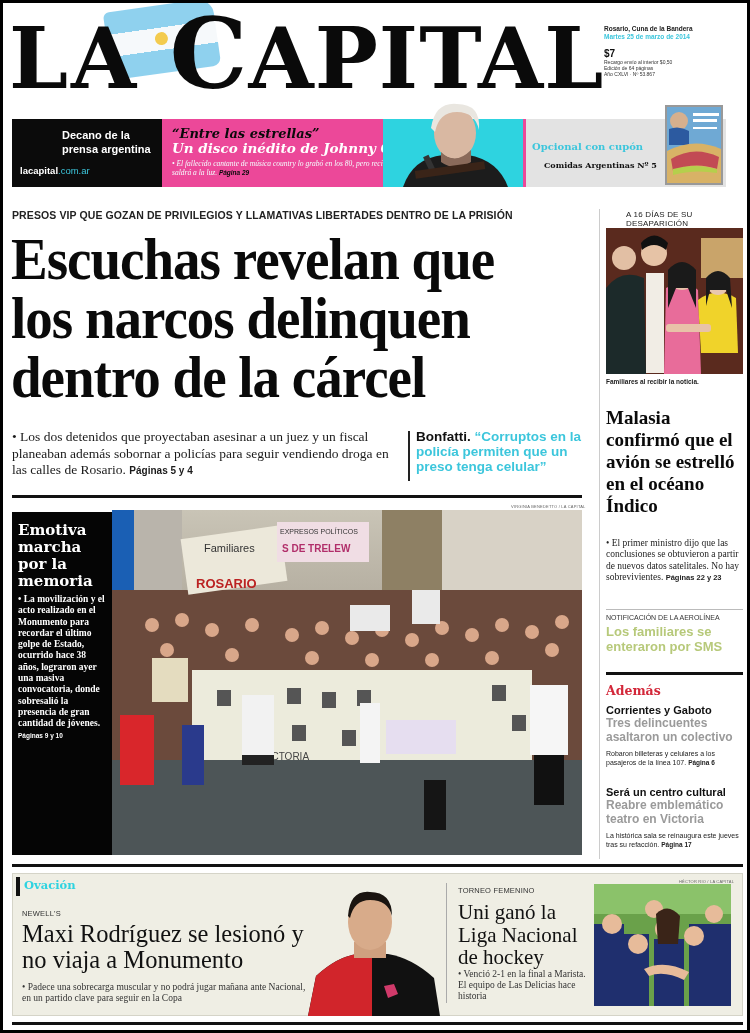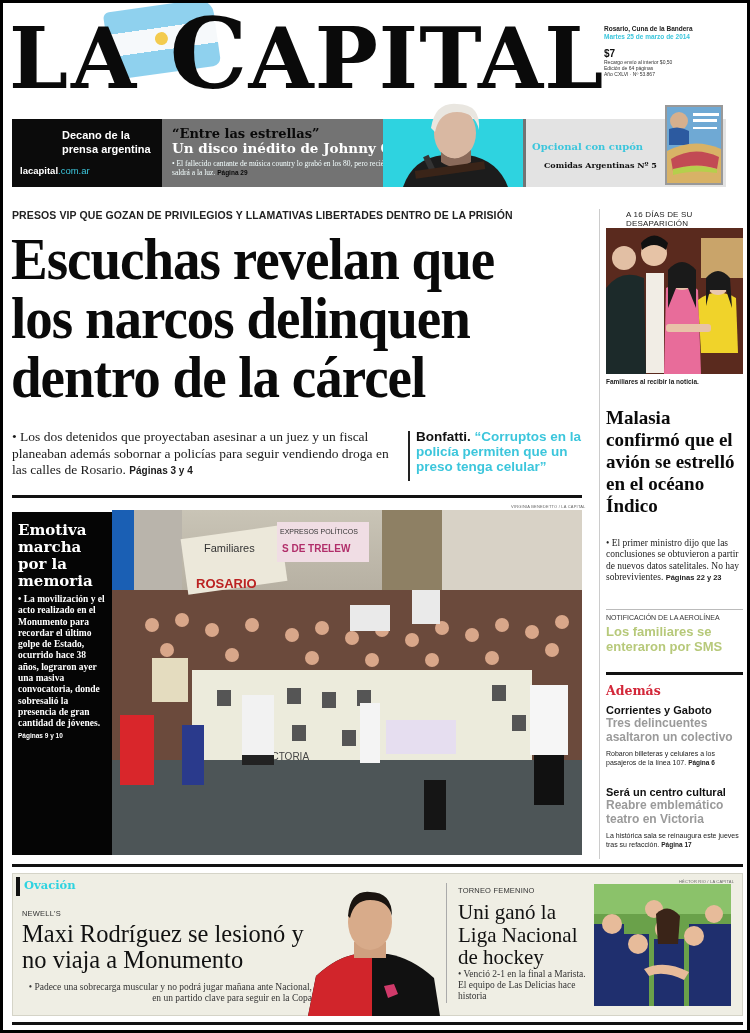--- a/index.html
+++ b/index.html
@@ -32,21 +32,21 @@
   .edition .date { font-size: 6.5px; font-weight: bold; color: #3cc6dc; margin-top: 1px; }
   .edition .price { font-size: 10px; font-weight: bold; margin-top: 8px; }
   .edition .fine { font-size: 5px; line-height: 6px; color: #333; }
 
   
   .promo-left { left: 9px; top: 116px; width: 150px; height: 68px; background: #0b0b0b; color: #fff;
     font-family: "Liberation Sans", sans-serif; padding: 9px 8px; }
   .promo-left .tag { font-size: 11px; font-weight: bold; line-height: 14px; margin-left: 42px; }
   .promo-left .url { font-size: 9.5px; font-weight: bold; margin-top: 9px; }
   .promo-left .url .dom { color: #3cc6dc; font-weight: normal; }
-  .promo-mid { left: 159px; top: 116px; width: 364px; height: 68px; background: #737373; padding: 8px 10px; }
+  .promo-mid { left: 159px; top: 116px; width: 364px; height: 68px; background: #ec4899; padding: 8px 10px; font-style: italic; }
   .promo-mid .kicker { font-size: 13px; font-weight: bold; color: #0a0a0a; line-height: 14px; font-family: "DejaVu Serif", serif; }
   .promo-mid .headline { font-size: 13.5px; font-weight: bold; color: #fff; line-height: 15px; font-family: "DejaVu Serif", serif; }
   .promo-mid .body { font-size: 7.5px; color: #f4ffff; line-height: 9px; margin-top: 3px; width: 235px; }
   .promo-mid .body b { color: #0a0a0a; font-family: "Liberation Sans", sans-serif; font-size: 6.5px; }
   .singer { left: 380px; top: 97px; width: 140px; height: 87px; overflow: hidden; }
   .promo-right { left: 523px; top: 116px; width: 200px; height: 68px; background: #e3e3e3; padding: 22px 6px; }
   .promo-right .opt { font-size: 10px; font-weight: bold; color: #3cc6dc; font-family: "DejaVu Serif", serif; }
   .promo-right .title { font-size: 8px; font-weight: bold; color: #111; margin-top: 8px; font-family: "DejaVu Serif", serif; margin-left: 12px; }
   .book { left: 662px; top: 102px; width: 58px; height: 80px; border: 2px solid #999; overflow: hidden; }
 
@@ -89,21 +89,21 @@
   .brief .b { font-size: 7px; line-height: 9px; color: #222; margin-top: 5px; }
   .brief .b b { font-size: 6.5px; }
   .col-divider { left: 596px; top: 206px; width: 1px; height: 650px; background: #ccc; }
 
   
   .sports-band { left: 9px; top: 870px; width: 731px; height: 143px; background: #efeee4; border: 1px solid #d5d4c8; }
   .ovacion-bar { left: 13px; top: 874px; width: 4px; height: 19px; background: #111; }
   .ovacion { left: 21px; top: 875px; font-family: "DejaVu Serif", serif; font-weight: bold; font-size: 11.5px; color: #2ed3e0; }
   .sp-kicker { font-family: "Liberation Sans", sans-serif; font-size: 7.5px; color: #333; letter-spacing: .2px; }
   .sp-head1 { left: 19px; top: 918px; width: 300px; font-size: 24.5px; line-height: 26px; color: #111; }
-  .sp-deck1 { left: 19px; top: 979px; width: 290px; font-size: 9.5px; line-height: 11px; color: #333; text-align: right; }
+  .sp-deck1 { left: 19px; top: 979px; width: 290px; font-size: 9.5px; line-height: 11px; color: #333; }
   .player { left: 305px; top: 883px; width: 132px; height: 130px; overflow: hidden; }
   .sp-divider { left: 443px; top: 880px; width: 1px; height: 120px; background: #aaa; }
   .sp-head2 { left: 455px; top: 898px; width: 135px; font-size: 21px; line-height: 22.5px; color: #111; }
   .sp-deck2 { left: 455px; top: 966px; width: 135px; font-size: 9.5px; line-height: 11px; color: #333; }
   .hockey-photo { left: 591px; top: 881px; width: 137px; height: 122px; overflow: hidden; }
 </style>
 </head>
 <body>
 
 <div class="page">
@@ -161,21 +161,21 @@
       <path d="M6 62 Q27 56 50 62 L50 66 Q27 62 6 68Z" fill="#b5cf4c"></path>
     </svg>
   </div>
 
   <div class="abs lead-kicker">PRESOS VIP QUE GOZAN DE PRIVILEGIOS Y LLAMATIVAS LIBERTADES DENTRO DE LA PRISIÓN</div>
   <div class="abs lead-headline">
     <div>Escuchas revelan que</div>
     <div>los narcos delinquen</div>
     <div>dentro de la cárcel</div>
   </div>
-  <div class="abs lead-deck"><span>• Los dos detenidos que proyectaban asesinar a un juez y un fiscal planeaban además sobornar a policías para seguir vendiendo droga en las calles de Rosario.</span> <span class="pg">Páginas 3 y 4</span></div>
+  <div class="abs lead-deck"><span>• Los dos detenidos que proyectaban asesinar a un juez y un fiscal planeaban además sobornar a policías para seguir vendiendo droga en las calles de Rosario.</span> <span class="pg">Páginas 5 y 4</span></div>
   <div class="abs quote-rule"></div>
   <div class="abs quote"><span class="who">Bonfatti.</span> <span class="q">“Corruptos en la policía permiten que un preso tenga celular”</span></div>
   <div class="abs rule-thick" style="left:9px; top:492px; width:570px;"></div>
   <div class="abs credit" style="left:508px; top:501px;">VIRGINIA BENEDETTO / LA CAPITAL</div>
 
   <div class="abs photo-side">
     <div class="hd">Emotiva marcha por la memoria</div>
     <div class="bd"><span>• La movilización y el acto realizado en el Monumento para recordar el último golpe de Estado, ocurrido hace 38 años, lograron ayer una masiva convocatoria, donde sobresalió la presencia de gran cantidad de jóvenes.</span><span class="pg">Páginas 9 y 10</span></div>
   </div>
   <div class="abs march-photo">

